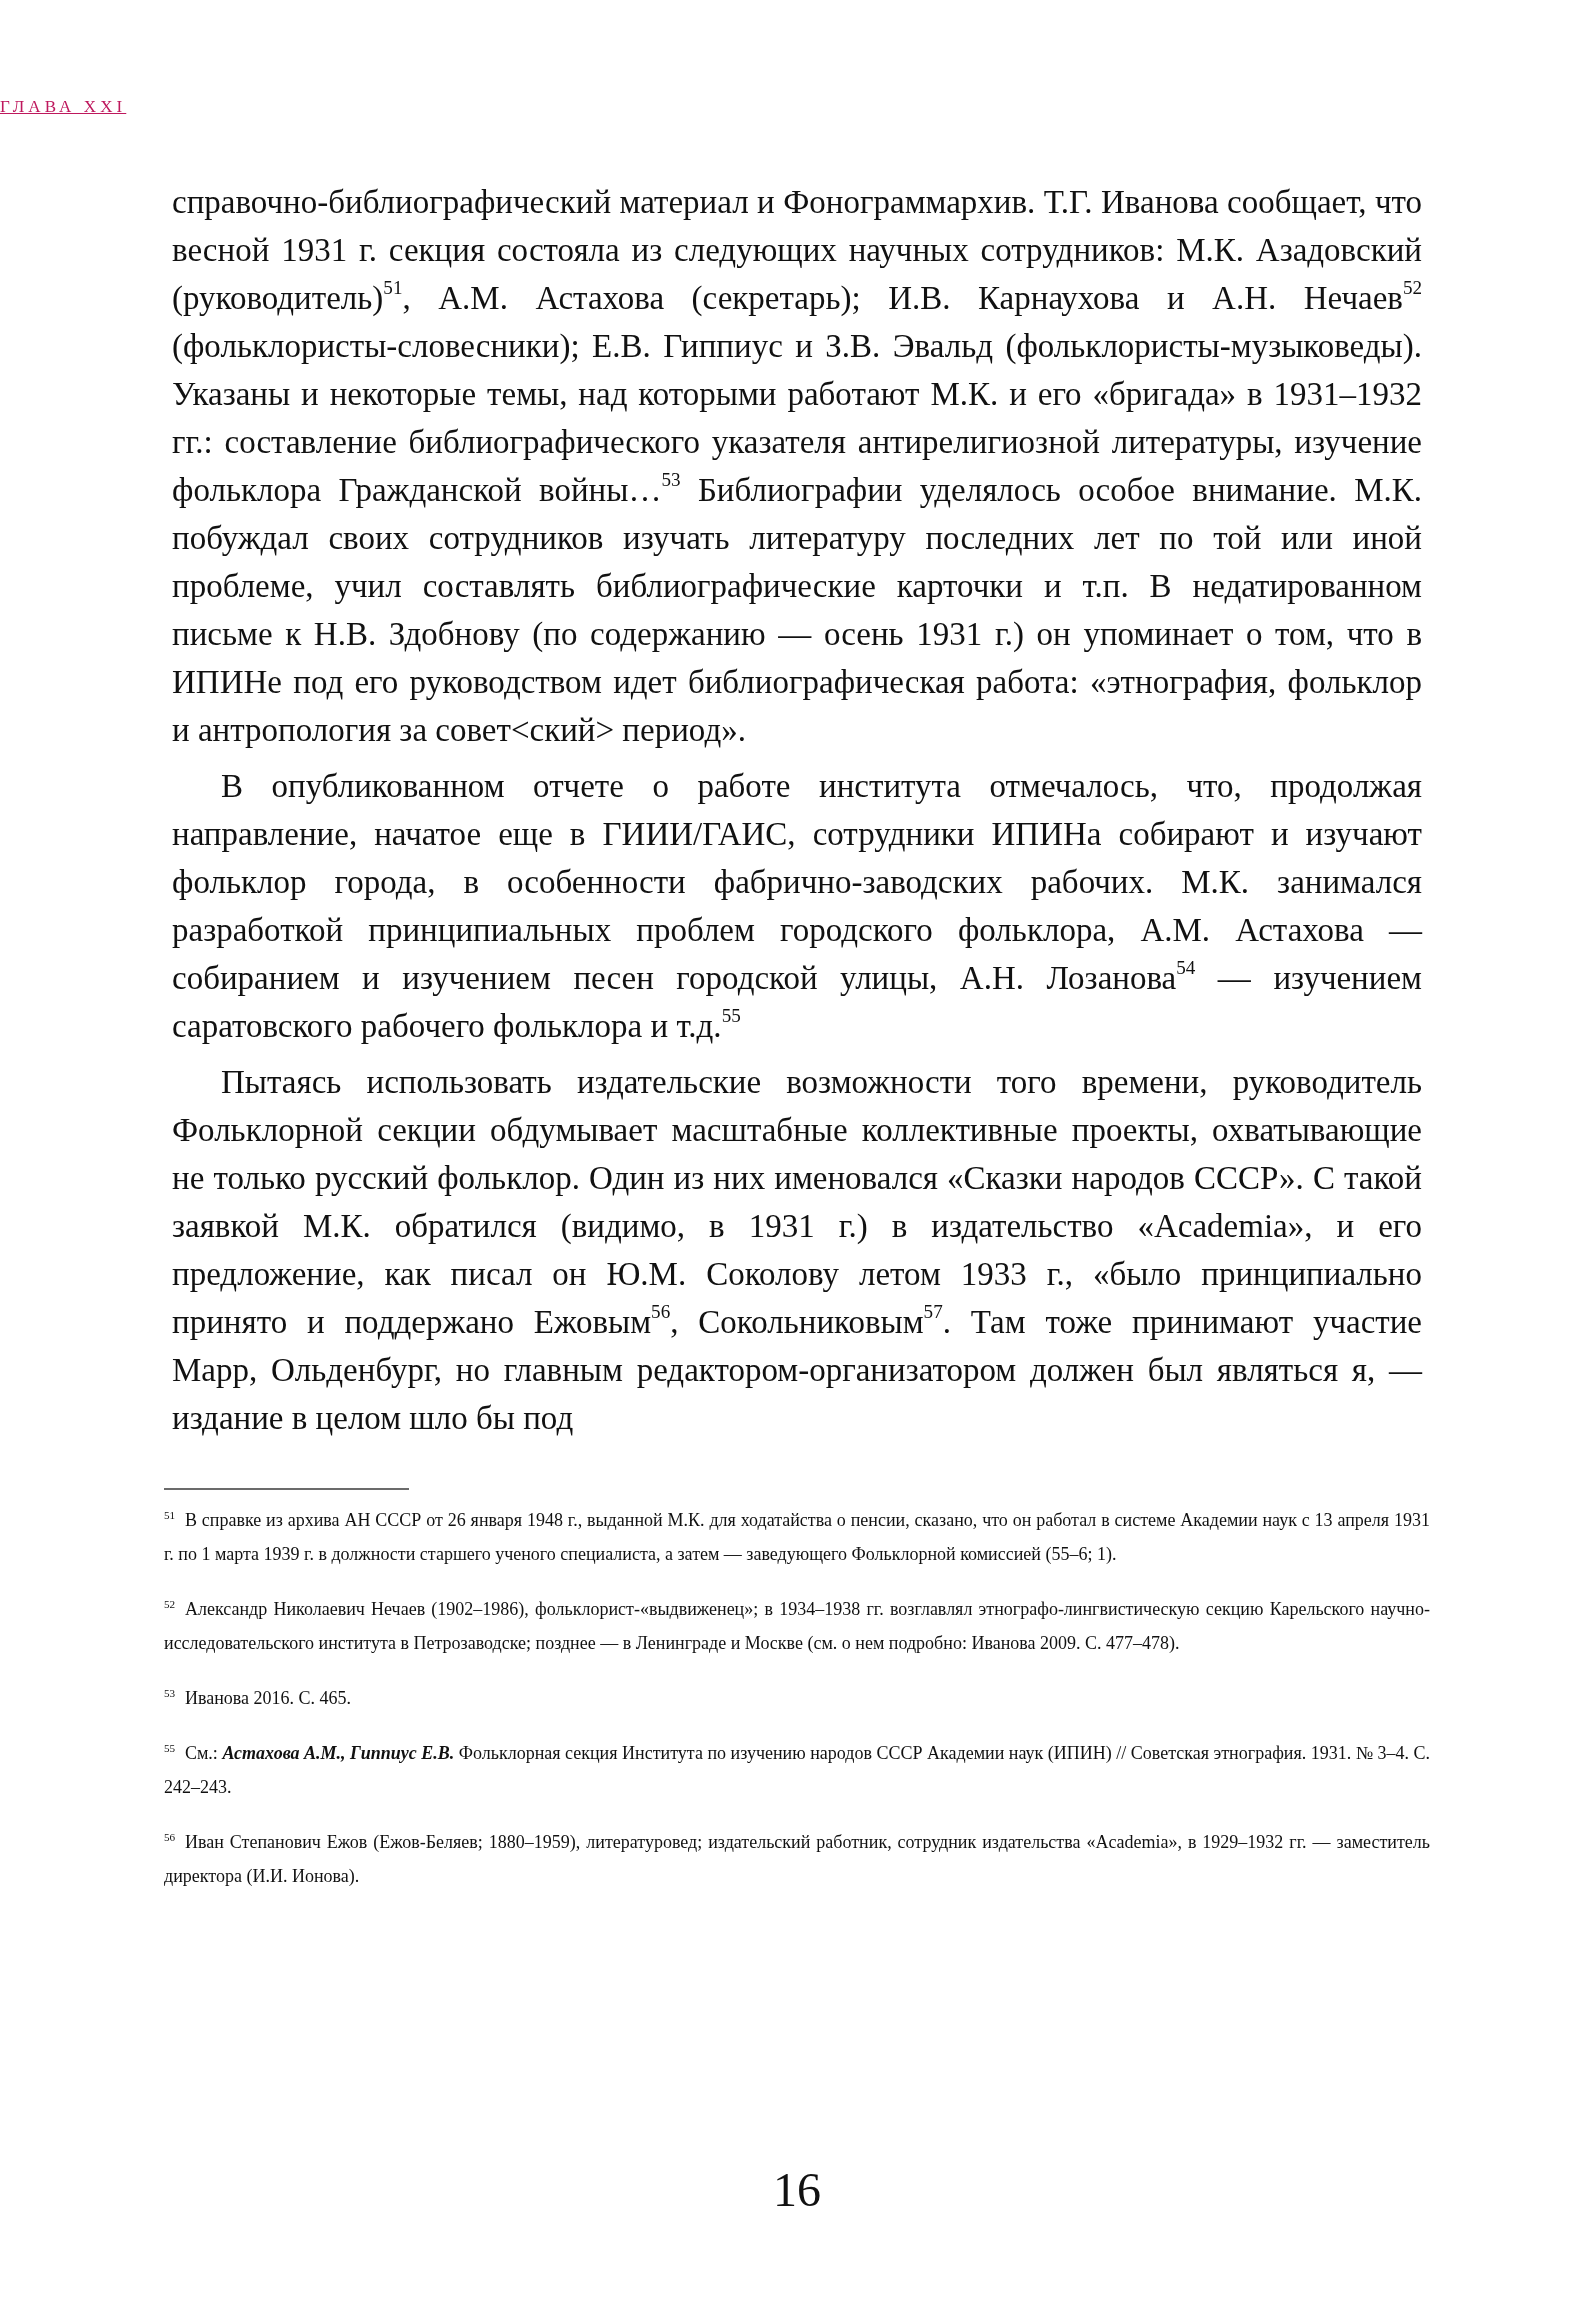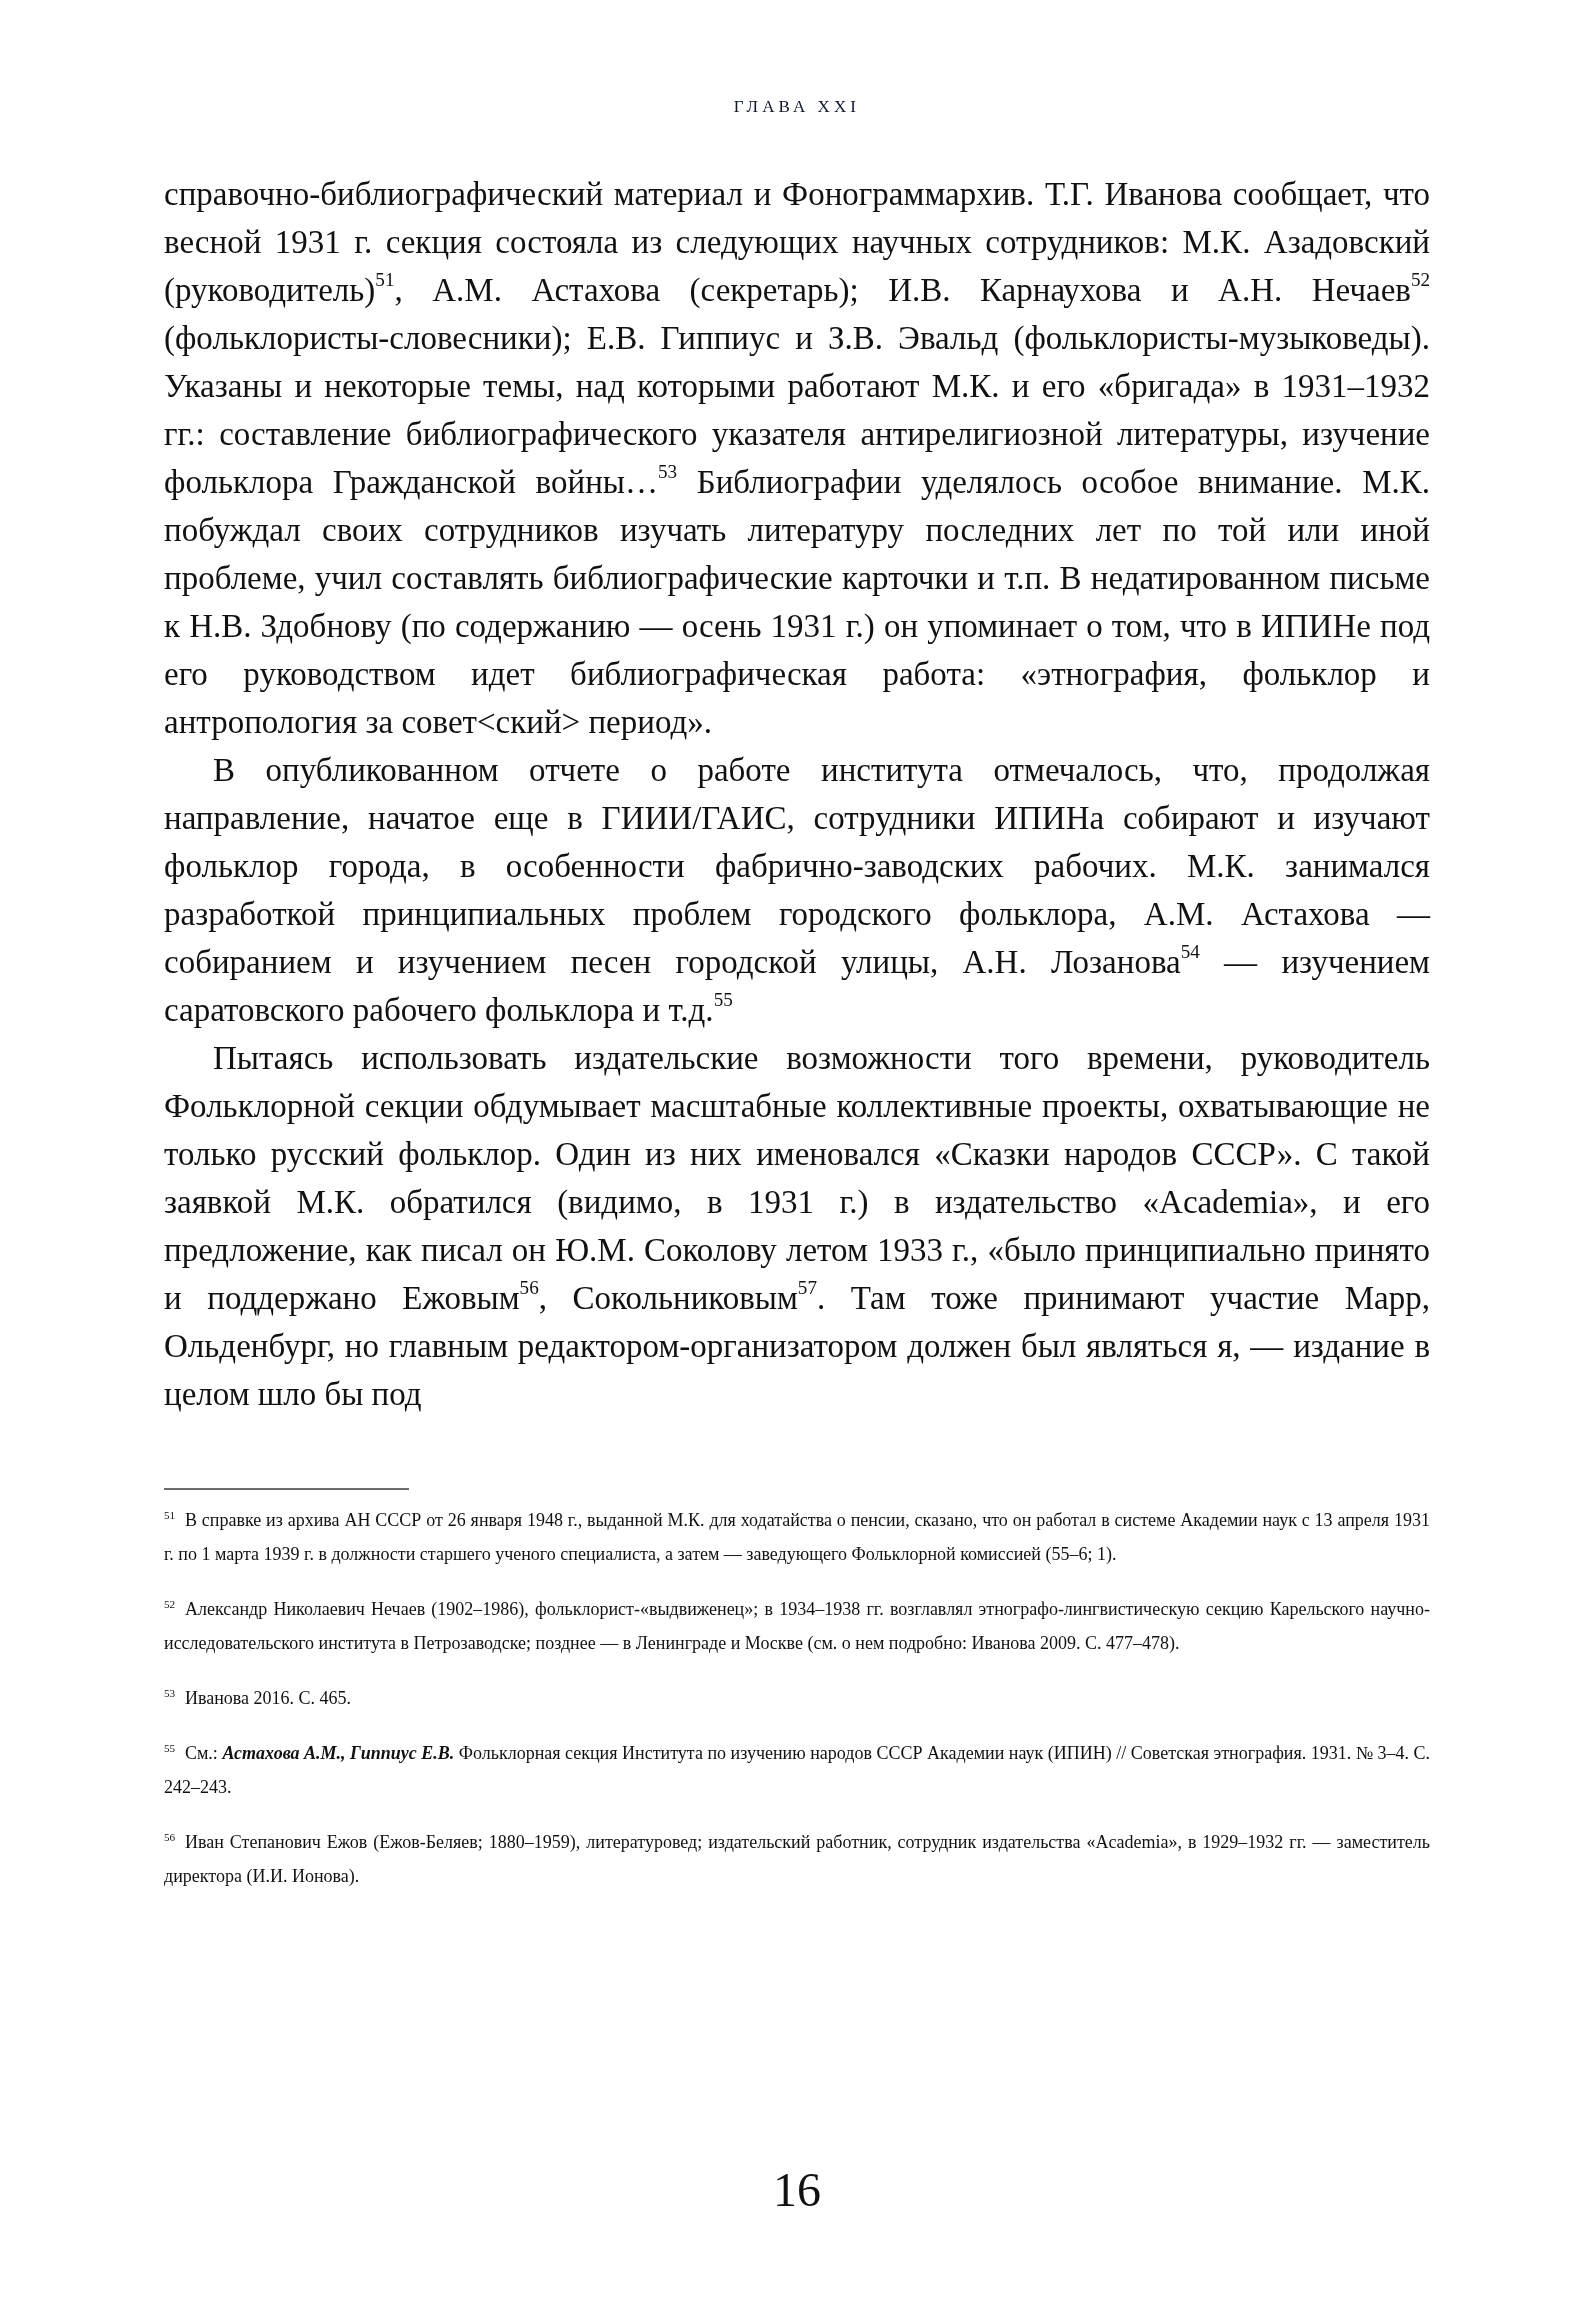--- a/index.html
+++ b/index.html
@@ -1,19 +1,19 @@
 <!DOCTYPE html>
 <html style="font-size:13px"><head>
 <meta charset="utf-8">
 <style>
   html, body { margin: 0; padding: 0; background: #ffffff; }
   body { width: 1594px; height: 2319px; position: relative; overflow: hidden; color: #111; font-family: "Liberation Serif", "DejaVu Serif", serif; }
-  .running-head { position: absolute; top: 97px; left: 0; width: 1594px; text-align: center; font-size: 17px; letter-spacing: 4.1px; color: #0f172a; }
+  .running-head { position: absolute; top: 97px; left: 0; width: 1594px; text-align: left; font-size: 17px; letter-spacing: 4.1px; color: #be185d; text-decoration: underline; }
   .body-text { position: absolute; top: 170px; left: 164px; width: 1266px; font-size: 33px; line-height: 48px; text-align: justify; hyphens: manual; }
-  .body-text p { margin: 0; }
+  .body-text p { margin: 8px; }
   .body-text p.indent { text-indent: 49px; }
   sup { font-size: 0.58em; line-height: 0; vertical-align: 0.8em; }
   .fn-rule { position: absolute; top: 1488px; left: 164px; width: 245px; height: 1.6px; background: #6b6b6b; }
   .footnotes { position: absolute; top: 1503px; left: 164px; width: 1266px; font-size: 18px; line-height: 34px; text-align: justify; }
   .footnote { margin: 0 0 21px 0; }
   .fn-num { font-size: 0.62em; vertical-align: 0.65em; line-height: 0; margin-right: 9.8px; }
   .page-number { position: absolute; top: 2162px; left: 0; width: 1594px; text-align: center; font-size: 48px; }
   em { font-style: italic; font-weight: bold; }
 </style>
 </head>

